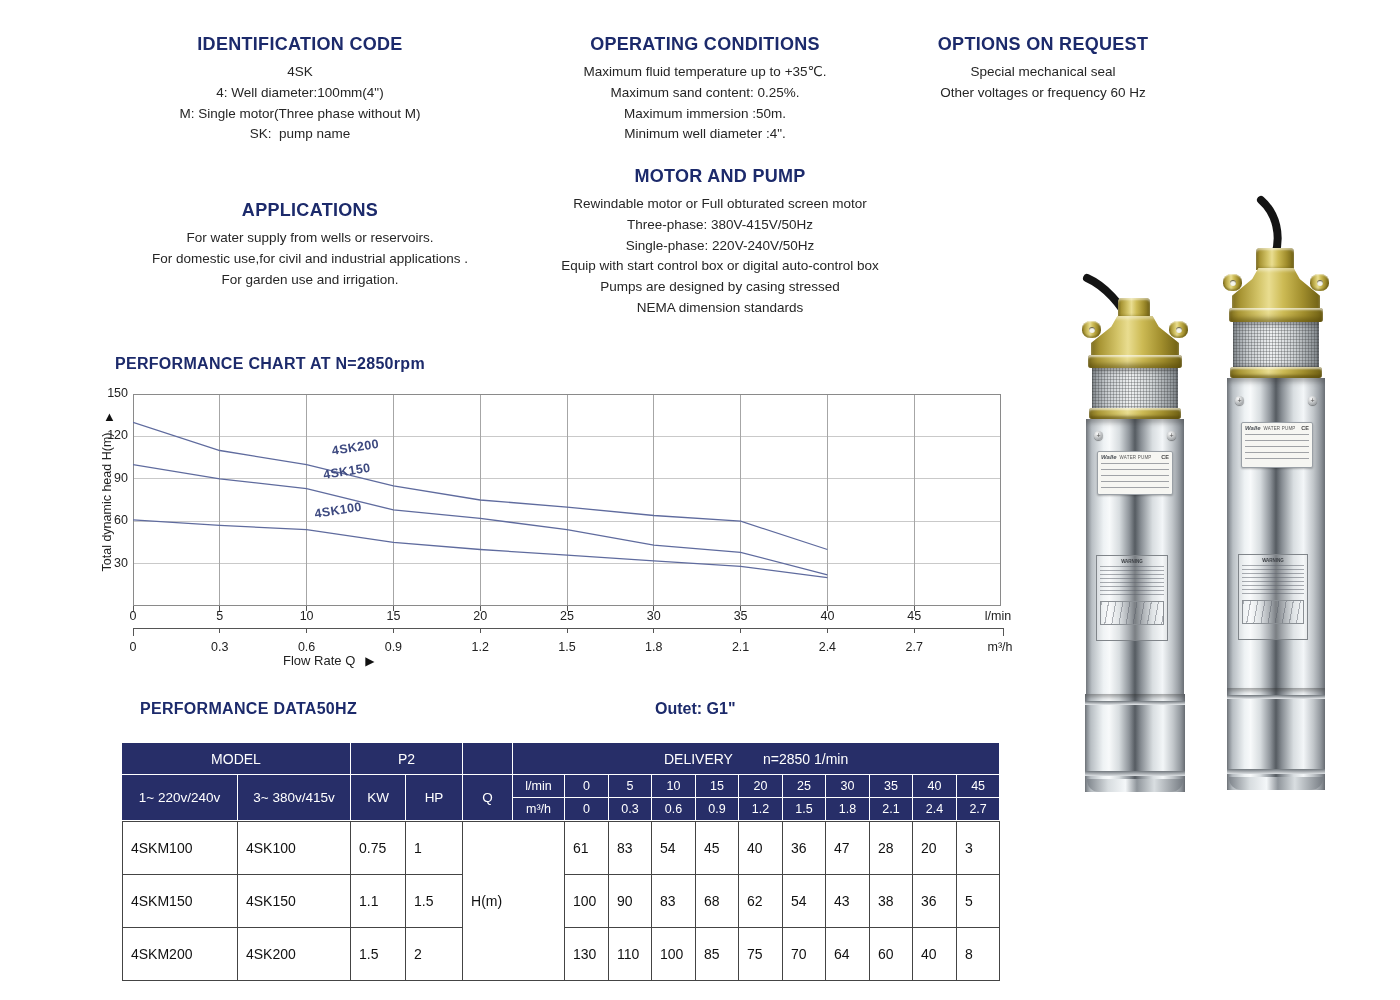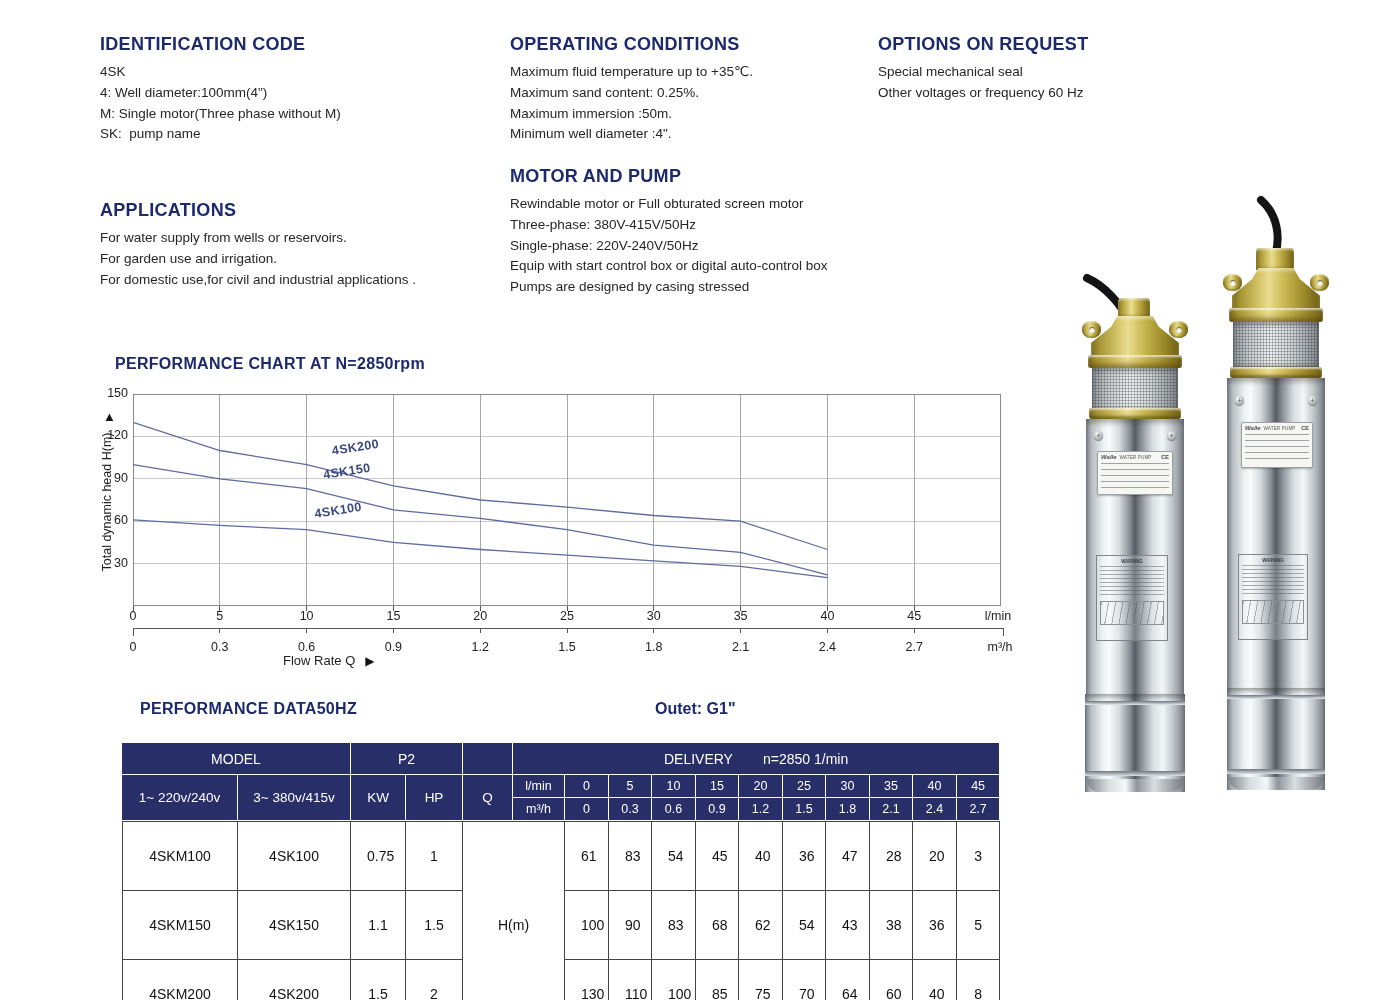--- a/index.html
+++ b/index.html
@@ -1,18 +1,18 @@
 <!DOCTYPE html>
 <html><head>
 <meta charset="utf-8">
 <style>
   html,body{margin:0;padding:0;background:#fff;}
   #page{position:relative;width:1400px;height:1000px;background:#ffffff;overflow:hidden;
         font-family:"Liberation Sans","DejaVu Sans",sans-serif;color:#222;}
-  .section{position:absolute;}
+  .section{position:absolute;text-align:center;}
   .sec-title{font-size:18px;font-weight:bold;color:#1c2a6b;letter-spacing:.3px;margin-bottom:7px;}
   .sec-lines .tline{font-size:13.5px;line-height:20.8px;color:#262626;white-space:pre;}
   
   #chart-title{position:absolute;left:115px;top:355px;font-size:16px;font-weight:bold;color:#1c2a6b;letter-spacing:.3px;}
   #plot-svg{position:absolute;left:133px;top:394px;}
   #y-axis-marker{position:absolute;left:103px;top:409px;font-size:13px;color:#111;}
   #y-label{position:absolute;left:107px;top:502px;transform:translate(-50%,-50%) rotate(-90deg);
            font-size:12.5px;color:#222;white-space:nowrap;}
   .ytick{position:absolute;width:44px;left:84px;text-align:right;font-size:12.5px;color:#222;}
   .xtick{position:absolute;width:40px;text-align:center;font-size:12.5px;color:#222;}
@@ -25,21 +25,21 @@
   #flow-arrow{margin-left:10px;font-size:12px;color:#111;}
   
   #table-title{position:absolute;left:140px;top:700px;font-size:16px;font-weight:bold;color:#1c2a6b;letter-spacing:.3px;}
   #table-title .hz{}
   #outlet-label{position:absolute;left:655px;top:700px;font-size:16px;font-weight:bold;color:#1c2a6b;}
   #perf-table{position:absolute;left:122px;top:743px;border-spacing:0;table-layout:fixed;width:878px;}
   #perf-table th{background:#272e68;color:#fff;font-weight:normal;font-size:13.5px;
                  border-right:1.5px solid #fff;border-bottom:1.5px solid #fff;padding:0;text-align:center;}
   #perf-table thead tr:first-child th{height:31px;font-size:14px;}
   #perf-table th.unit{font-size:12.5px;height:22px;}
-  #perf-table td{background:#fff;color:#111;font-size:14px;text-align:center;padding:16px;height:36px;
+  #perf-table td{background:#fff;color:#111;font-size:14px;text-align:left;padding:8px;height:36px;
                  border-right:1px solid #444;border-bottom:1px solid #444;}
   #perf-table td.first{border-left:1px solid #444;}
   #perf-table tbody tr.r0 td{border-top:1px solid #444;}
   #perf-table .dl-speed{margin-left:30px;margin-top:28px;}
   
   .pump{position:absolute;}
   .pump *{position:absolute;box-sizing:border-box;}
   .gold{background:linear-gradient(90deg,#7c6c1e 0%,#a89534 10%,#d3c468 30%,#e9dd90 42%,#cdbb55 58%,#a18e2d 80%,#6f6014 100%);}
   .cap{border-radius:4px 4px 0 0;box-shadow:inset 0 2px 2px rgba(255,255,255,.5),inset 0 -2px 3px rgba(90,75,10,.5);}
   .head{clip-path:polygon(30% 0%,70% 0%,77% 26%,100% 66%,100% 100%,0% 100%,0% 66%,23% 26%);
@@ -90,41 +90,42 @@
         <div class="tline">4SK</div>
         <div class="tline">4: Well diameter:100mm(4")</div>
         <div class="tline">M: Single motor(Three phase without M)</div>
         <div class="tline">SK:  pump name</div>
       </div>
   </div>
   <div class="section" style="left:100px;top:200px;width:420px">
     <div class="sec-title">APPLICATIONS</div>
     <div class="sec-lines">
         <div class="tline">For water supply from wells or reservoirs.</div>
+        <div class="tline">For domestic use,for civil and industrial applications .</div>
         <div class="tline">For garden use and irrigation.</div>
-        <div class="tline">For domestic use,for civil and industrial applications .</div>
       </div>
   </div>
   <div class="section" style="left:510px;top:34px;width:390px">
     <div class="sec-title">OPERATING CONDITIONS</div>
     <div class="sec-lines">
         <div class="tline">Maximum fluid temperature up to +35℃.</div>
         <div class="tline">Maximum sand content: 0.25%.</div>
         <div class="tline">Maximum immersion :50m.</div>
         <div class="tline">Minimum well diameter :4".</div>
       </div>
   </div>
   <div class="section" style="left:510px;top:166px;width:420px">
     <div class="sec-title">MOTOR AND PUMP</div>
     <div class="sec-lines">
         <div class="tline">Rewindable motor or Full obturated screen motor</div>
         <div class="tline">Three-phase: 380V-415V/50Hz</div>
         <div class="tline">Single-phase: 220V-240V/50Hz</div>
         <div class="tline">Equip with start control box or digital auto-control box</div>
         <div class="tline">Pumps are designed by casing stressed</div>
+        <div class="tline">NEMA dimension standards</div>
       </div>
   </div>
   <div class="section" style="left:878px;top:34px;width:330px">
     <div class="sec-title">OPTIONS ON REQUEST</div>
     <div class="sec-lines">
         <div class="tline">Special mechanical seal</div>
         <div class="tline">Other voltages or frequency 60 Hz</div>
       </div>
   </div>
 

